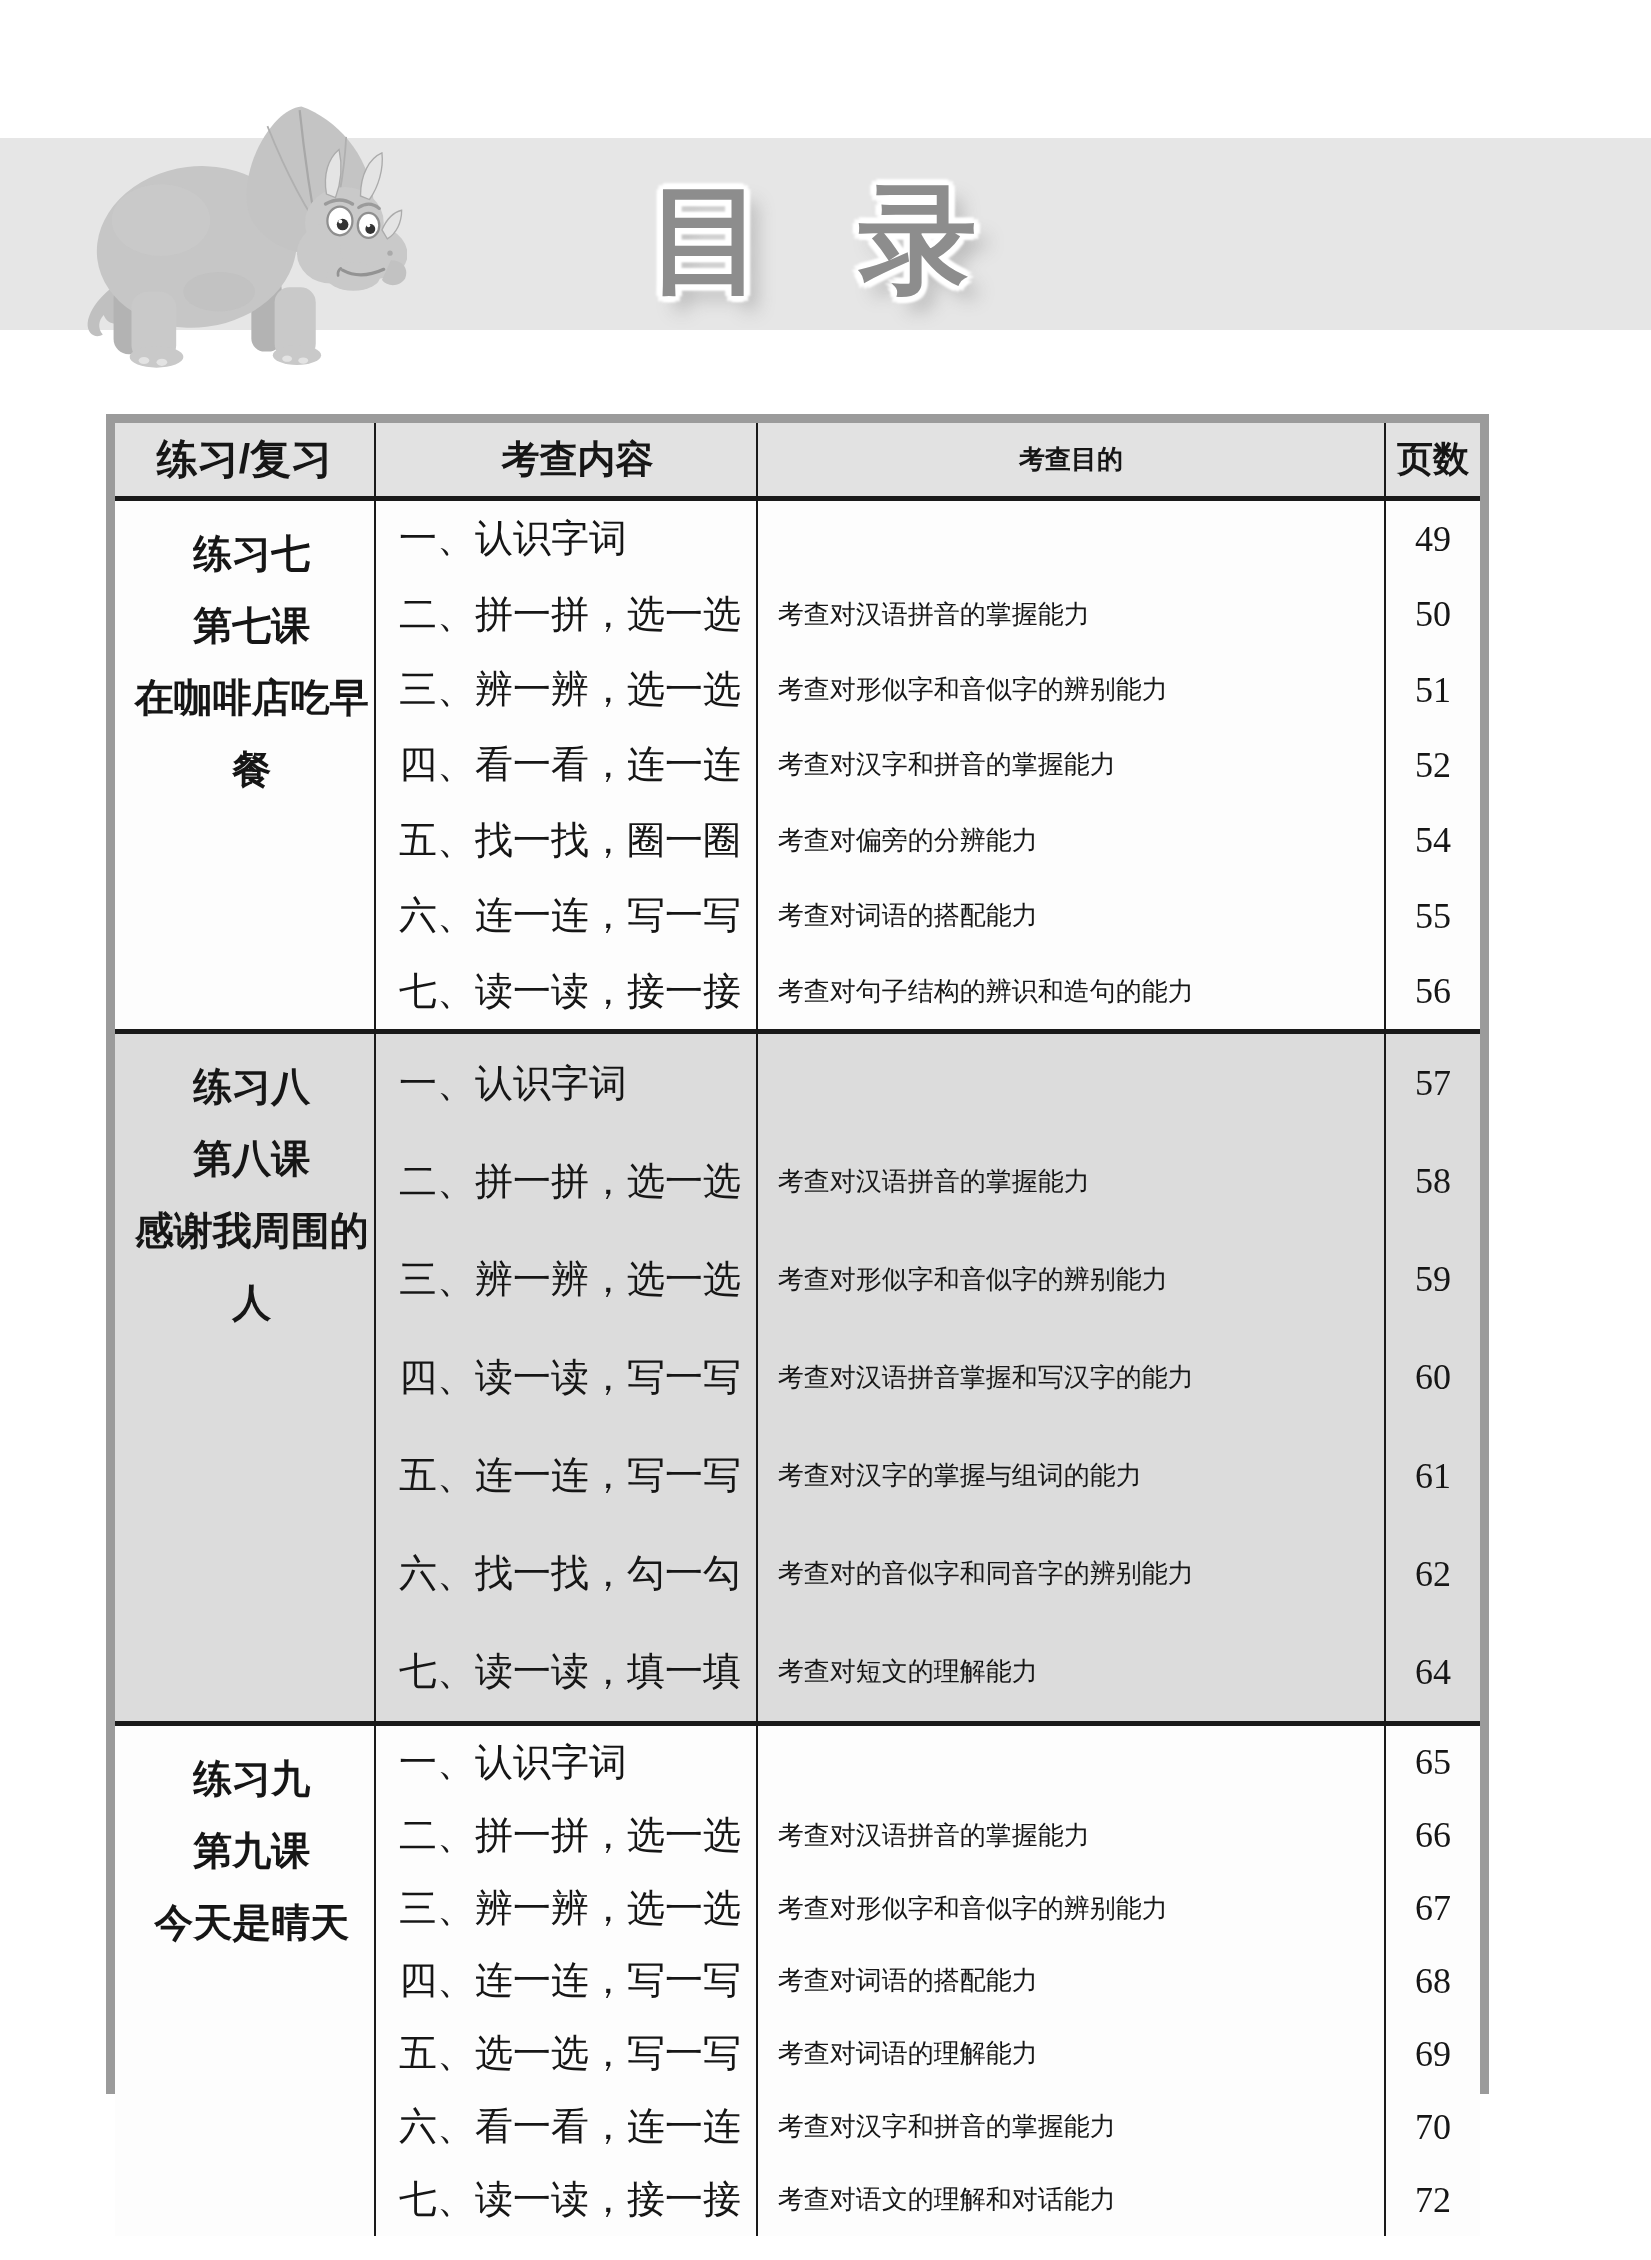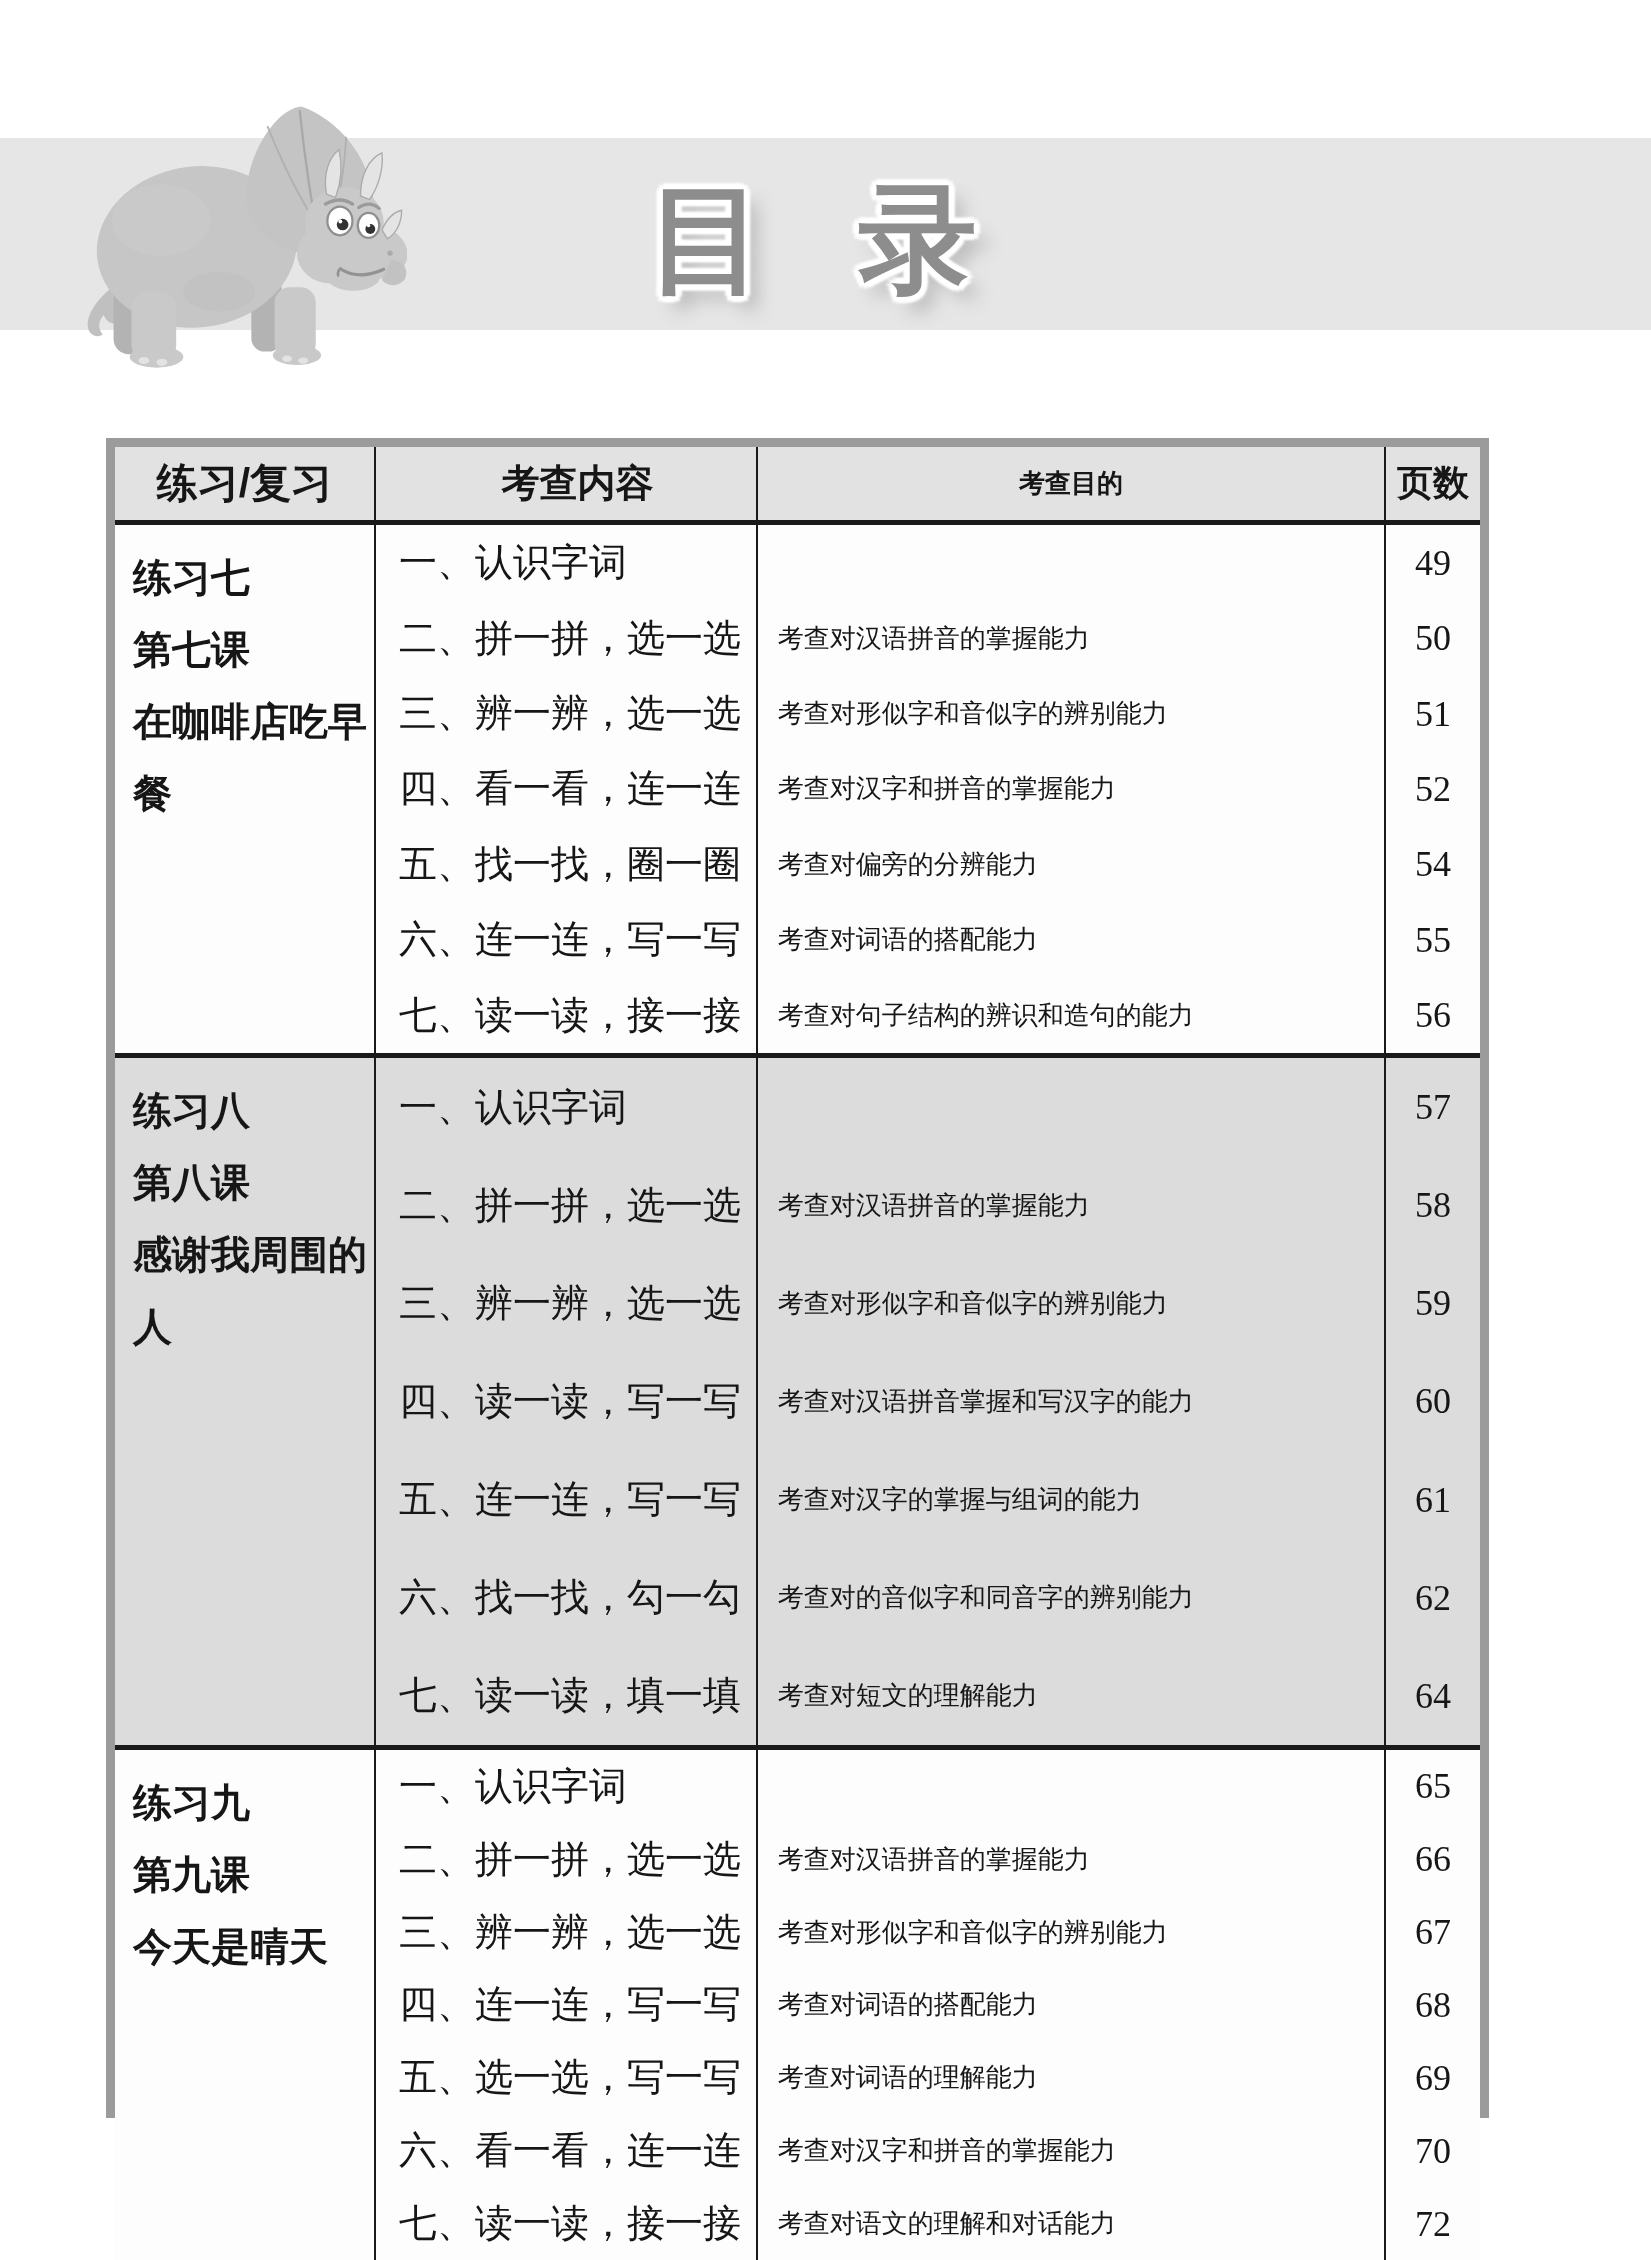--- a/index.html
+++ b/index.html
@@ -16,21 +16,21 @@
     font-size:118px; font-weight:700; letter-spacing:5.4px; word-spacing:41px;
     color:#8d8d8d; font-family:"DejaVu Sans", sans-serif;
     text-shadow:
       -6.3px 0 2.7px #ffffff, 6.3px 0 2.7px #ffffff, 0 -6.3px 2.7px #ffffff, 0 6.3px 2.7px #ffffff,
       -4.5px -4.5px 2.7px #ffffff, 4.5px -4.5px 2.7px #ffffff, -4.5px 4.5px 2.7px #ffffff, 4.5px 4.5px 2.7px #ffffff,
       12.5px 14.3px 18px rgba(120,120,120,0.45);
   }
 
   
   .toc-table {
-    position:absolute; left:106px; top:438px; width:1383px; height:1680px;
+    position:absolute; left:106px; top:414px; width:1383px; height:1680px;
     border:9px solid #9b9b9b; background:#fdfdfd;
   }
 
   .thead {
     display:grid; grid-template-columns:259px 382px 628px 96px;
     height:78px; background:#e2e2e2; border-bottom:5.4px solid #1a1a1a;
   }
   .th {
     display:flex; align-items:center; justify-content:center;
     font-size:41px; font-weight:700;
@@ -39,21 +39,21 @@
   .sec { display:grid; grid-template-columns:259px 382px 628px 96px; grid-template-rows:repeat(7,1fr); }
   .sec-1 { height:528px; background:#fdfdfd; }
   .sec-2 { height:692px; background:#dcdcdc; border-top:5.4px solid #1a1a1a; }
   .sec-3 { height:515px; background:#fdfdfd; border-top:5.4px solid #1a1a1a; }
 
   .unit {
     grid-column:1; grid-row:1 / span 7;
     padding:17px 3.6px 0 18px; line-height:72px;
     font-size:39px; font-weight:700; font-family:"Liberation Sans", sans-serif;
   }
-  .unit-line { display:block; }
+  .unit-line { display:block;text-align:center; }
 
   .c2,.c3,.c4 { border-left:2.7px solid #1a1a1a; display:flex; align-items:center; }
   .c2 { grid-column:2; padding-left:23px; font-family:Liberation Serif, serif; font-size:38px; }
   .c3 { grid-column:3; padding-left:19.7px; font-family:"Liberation Serif", serif; font-size:26px; }
   .c4 { grid-column:4; justify-content:center; font-family:"Liberation Serif", serif; font-size:36px; }
 </style>
 </head>
 <body>
 
 <div class="band"></div>

